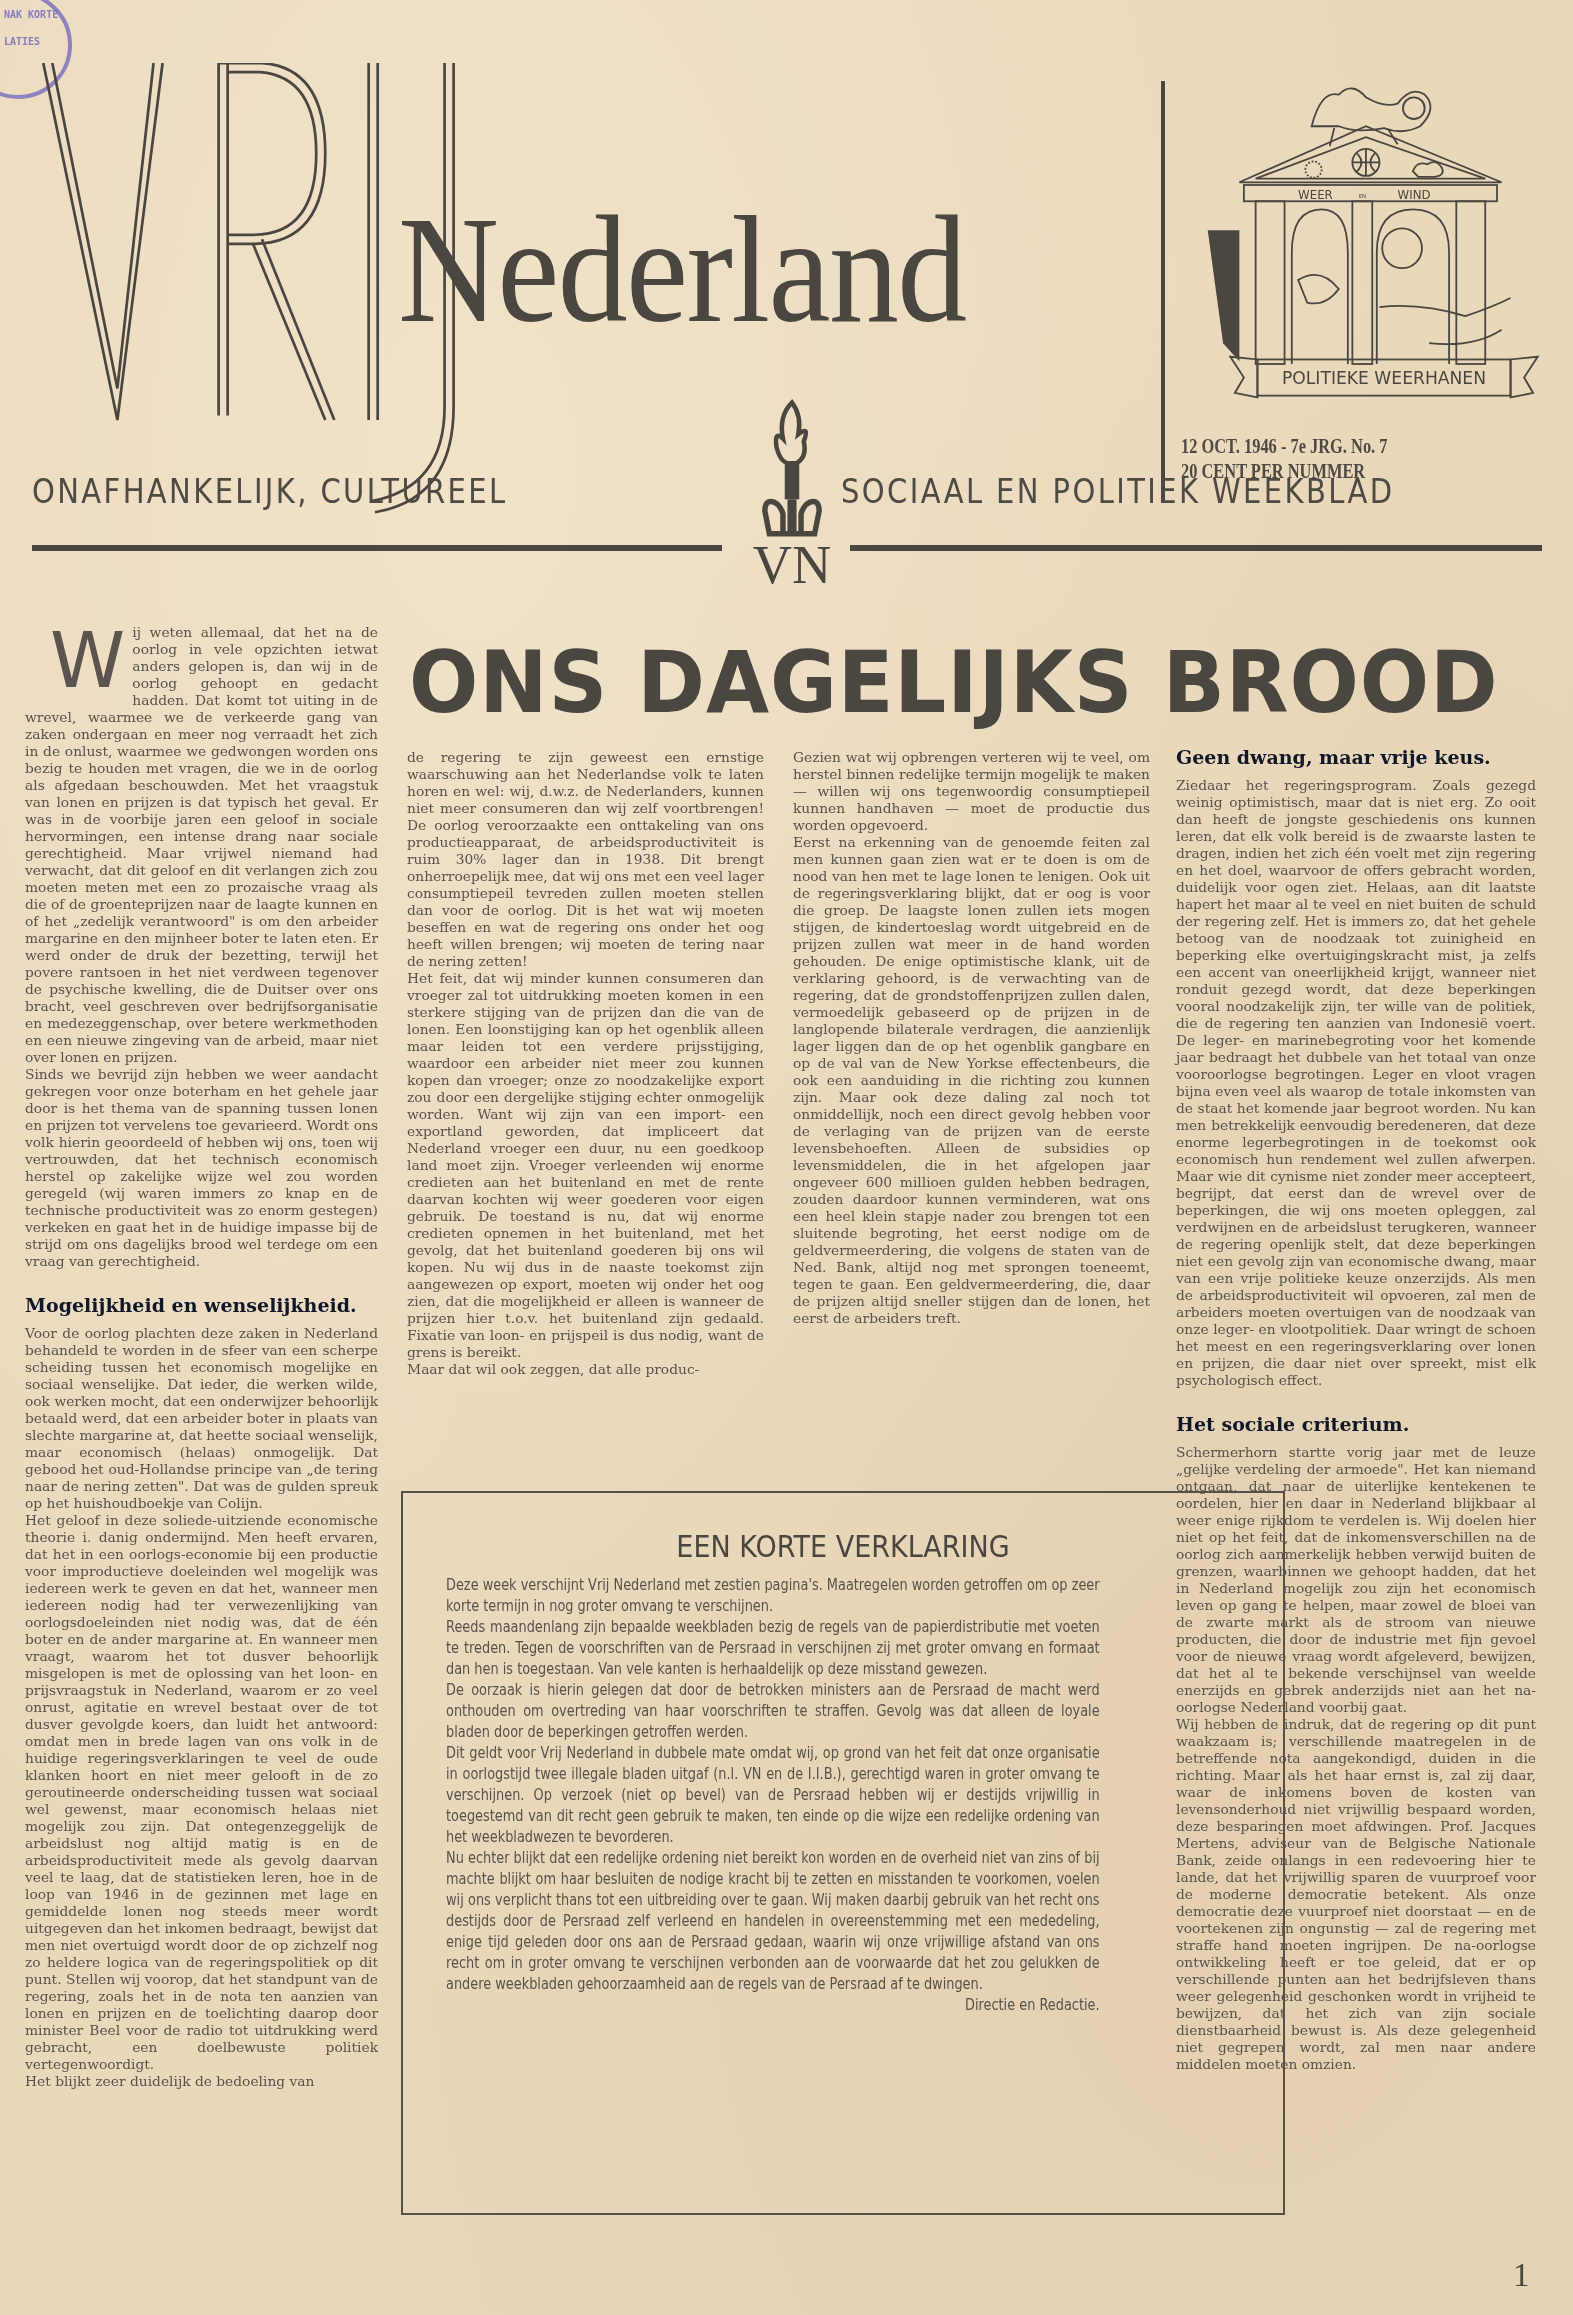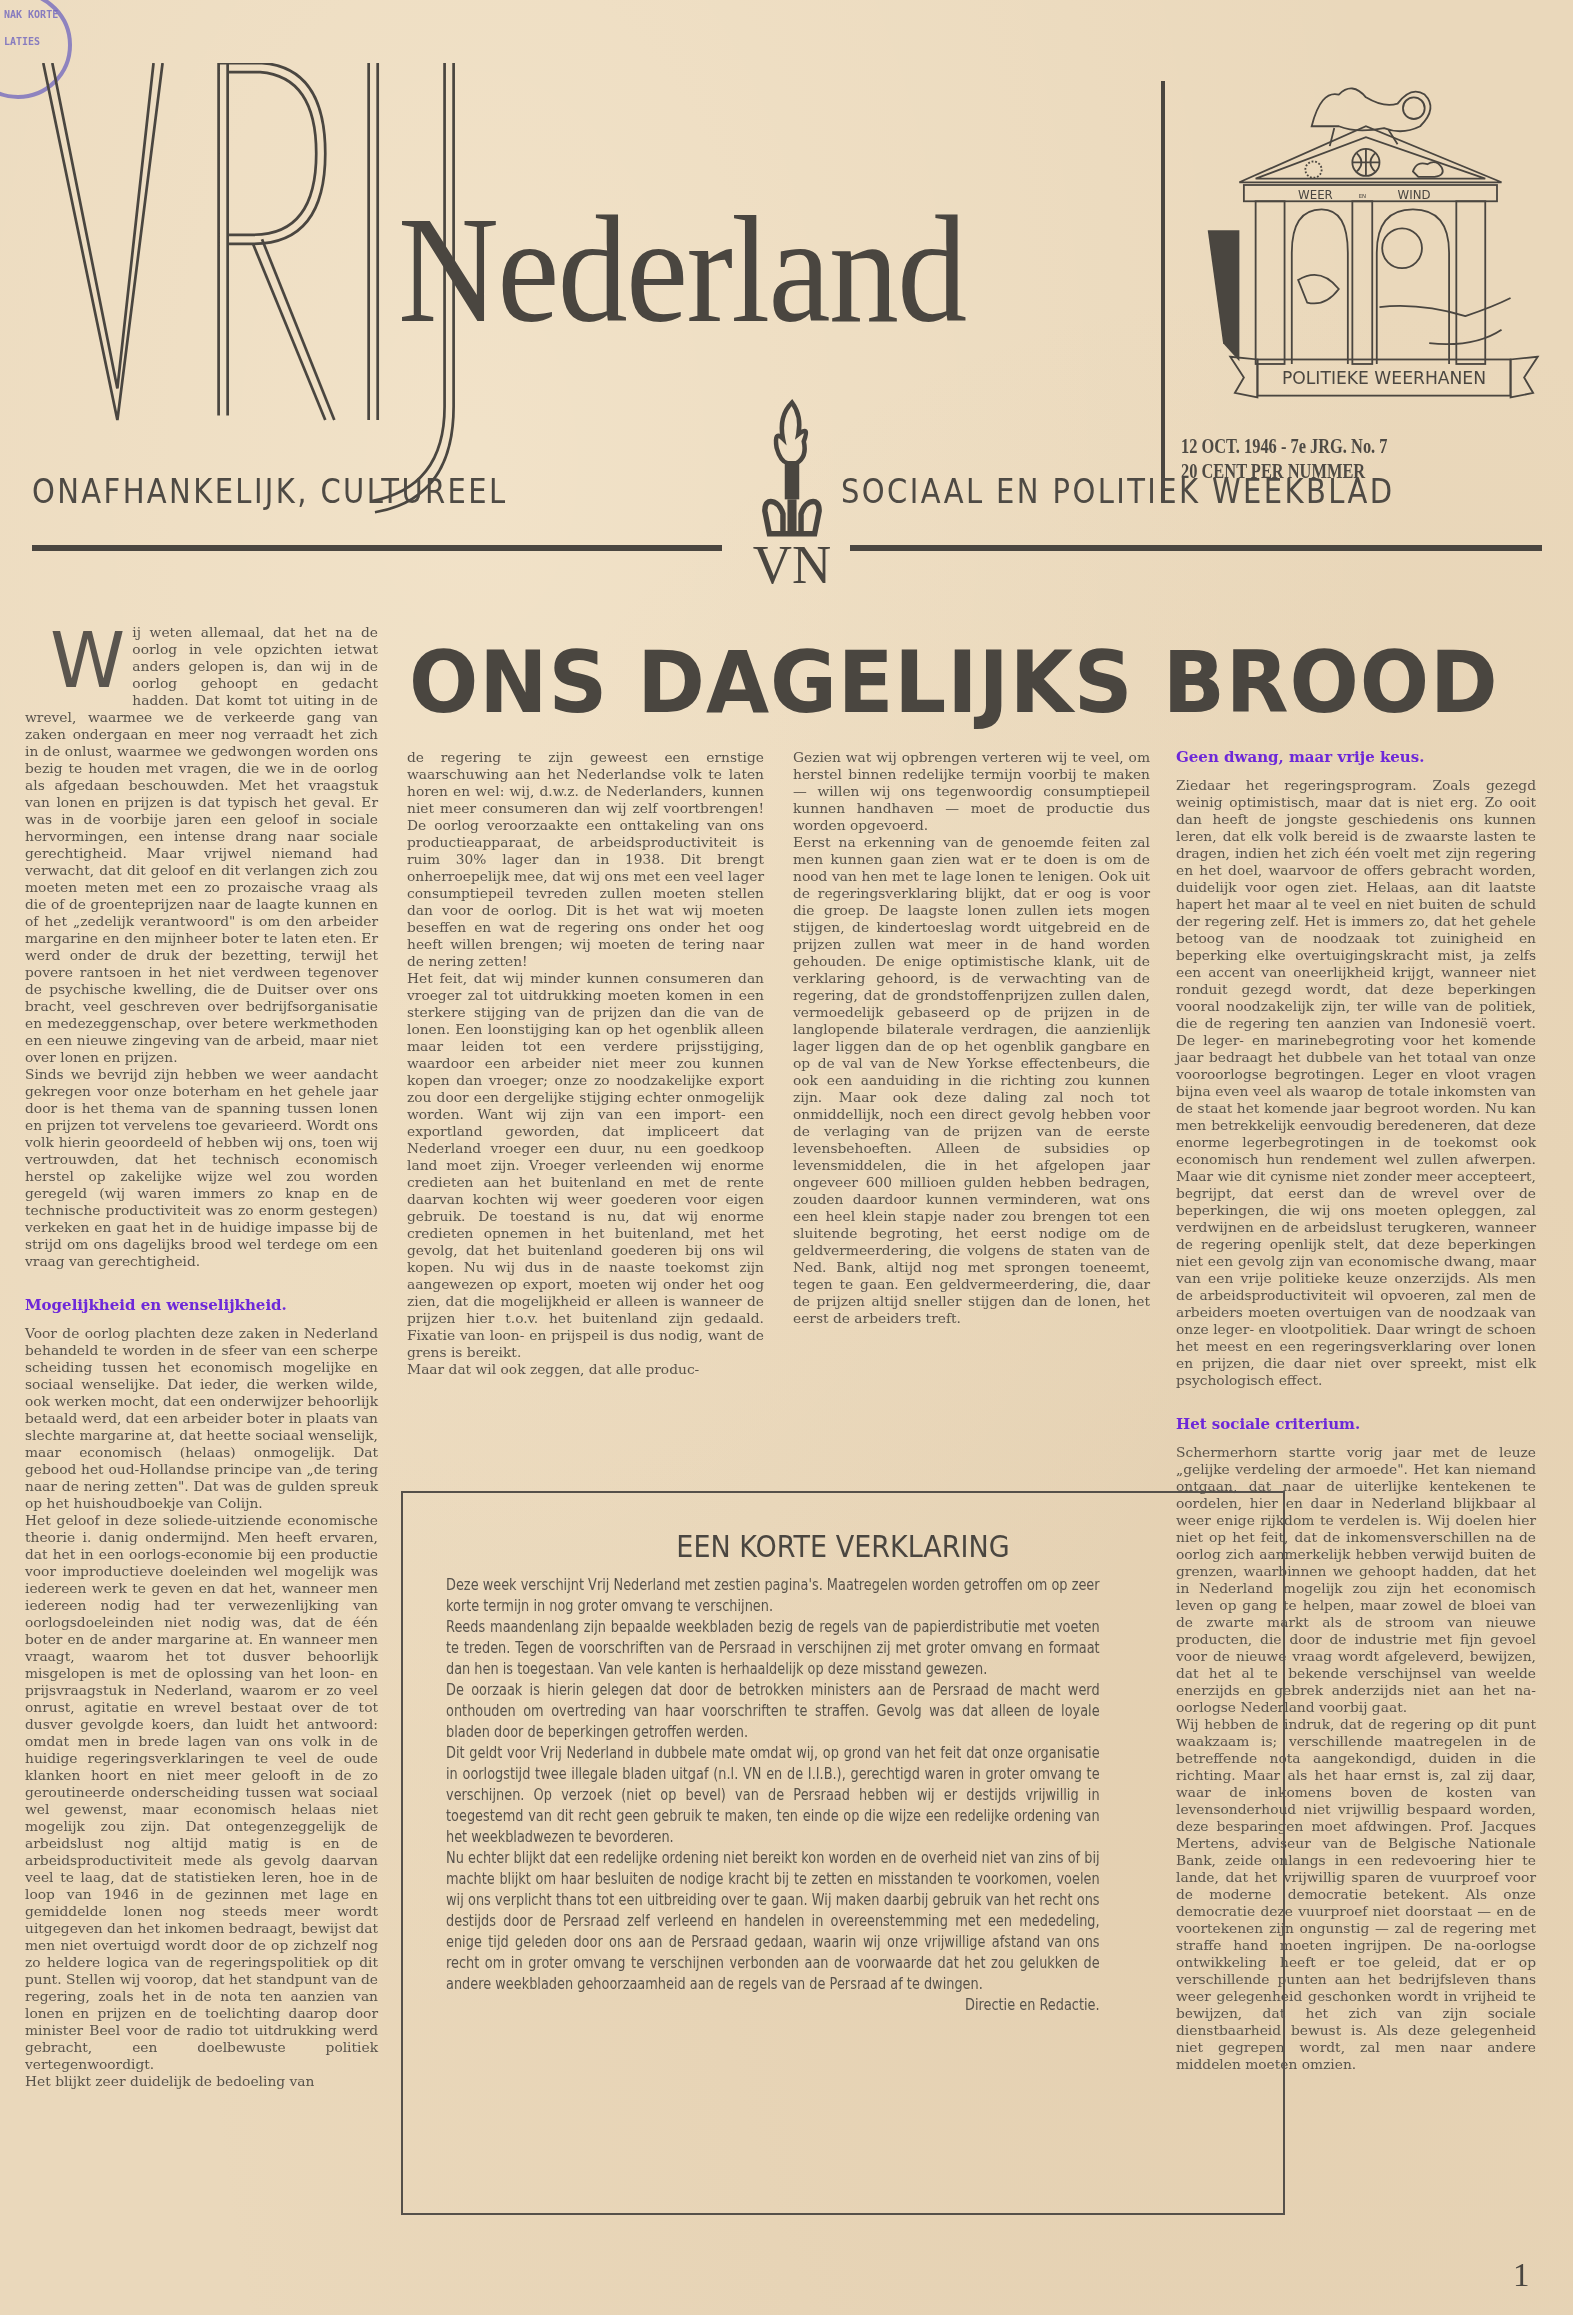--- a/index.html
+++ b/index.html
@@ -24,21 +24,21 @@
   .tagline { top:472px; font-family:"DejaVu Sans", sans-serif; font-size:33px; color:#4e4a44; letter-spacing:2.7px; transform:scaleX(0.88); transform-origin:left top; white-space:nowrap; }
   .tag-left { left:32px; }
   .tag-right { left:841px; }
   .rule { top:545px; height:6.3px; background:#4a4640; }
   .emblem { left:742px; top:398px; width:100px; height:190px; }
   
   .headline { left:409px; top:633px; font-family:"DejaVu Sans", sans-serif; font-weight:bold; font-size:85px; color:#4a4640; letter-spacing:0.9px; white-space:nowrap; transform:scaleX(0.96); transform-origin:left top; }
   
   .col { font-family:"DejaVu Serif", serif; font-size:13.8px; line-height:17px; text-align:justify; color:#57524b; }
   .col p { margin:0; text-indent:0; }
-  .col h3 { font-size:15px; font-weight:bold; margin:27px 0 11px 0; color:#6d28d9; }
+  .col h3 { font-size:19px; font-weight:bold; margin:27px 0 11px 0; color:#0f172a; }
   .col1 { left:25px; top:624px; width:353px; }
   .col2 { left:407px; top:749px; width:357px; }
   .col3 { left:793px; top:749px; width:357px; }
   .col4 { left:1176px; top:749px; width:360px; }
   .col4 h3:first-child { margin-top:0; }
   .dropcap { float:left; font-family:"DejaVu Sans", sans-serif; font-size:76px; line-height:63px; margin:5.4px 7.2px 0 25px; color:#5a554e; }
   
   .box { left:401px; top:1491px; width:884px; height:724px; border:2.7px solid #55504a; box-sizing:border-box; }
   .box h2 { margin:36px 0 11px 0; text-align:center; font-family:"DejaVu Sans", sans-serif; font-weight:normal; font-size:30px; color:#4a4640; transform:scaleX(0.9); }
   .box .body { margin:0 50px 0 43px; font-family:"DejaVu Sans", sans-serif; font-size:15px; line-height:21px; color:#57524b; text-align:justify; transform:scaleX(0.86); transform-origin:left top; width:760px; }
@@ -147,21 +147,21 @@
   <p>Het blijkt zeer duidelijk de bedoeling van</p>
 </div>
 
 <div class="abs col col2">
   <p>de regering te zijn geweest een ernstige waarschuwing aan het Nederlandse volk te laten horen en wel: wij, d.w.z. de Nederlanders, kunnen niet meer consumeren dan wij zelf voortbrengen! De oorlog veroorzaakte een onttakeling van ons productieapparaat, de arbeidsproductiviteit is ruim 30% lager dan in 1938. Dit brengt onherroepelijk mee, dat wij ons met een veel lager consumptiepeil tevreden zullen moeten stellen dan voor de oorlog. Dit is het wat wij moeten beseffen en wat de regering ons onder het oog heeft willen brengen; wij moeten de tering naar de nering zetten!</p>
   <p>Het feit, dat wij minder kunnen consumeren dan vroeger zal tot uitdrukking moeten komen in een sterkere stijging van de prijzen dan die van de lonen. Een loonstijging kan op het ogenblik alleen maar leiden tot een verdere prijsstijging, waardoor een arbeider niet meer zou kunnen kopen dan vroeger; onze zo noodzakelijke export zou door een dergelijke stijging echter onmogelijk worden. Want wij zijn van een import- een exportland geworden, dat impliceert dat Nederland vroeger een duur, nu een goedkoop land moet zijn. Vroeger verleenden wij enorme credieten aan het buitenland en met de rente daarvan kochten wij weer goederen voor eigen gebruik. De toestand is nu, dat wij enorme credieten opnemen in het buitenland, met het gevolg, dat het buitenland goederen bij ons wil kopen. Nu wij dus in de naaste toekomst zijn aangewezen op export, moeten wij onder het oog zien, dat die mogelijkheid er alleen is wanneer de prijzen hier t.o.v. het buitenland zijn gedaald. Fixatie van loon- en prijspeil is dus nodig, want de grens is bereikt.</p>
   <p>Maar dat wil ook zeggen, dat alle produc-</p>
 </div>
 
 <div class="abs col col3">
-  <p>Gezien wat wij opbrengen verteren wij te veel, om herstel binnen redelijke termijn voorbij te maken — willen wij ons tegenwoordig consumptiepeil kunnen handhaven — moet de productie dus worden opgevoerd.</p>
+  <p>Gezien wat wij opbrengen verteren wij te veel, om herstel binnen redelijke termijn mogelijk te maken — willen wij ons tegenwoordig consumptiepeil kunnen handhaven — moet de productie dus worden opgevoerd.</p>
   <p>Eerst na erkenning van de genoemde feiten zal men kunnen gaan zien wat er te doen is om de nood van hen met te lage lonen te lenigen. Ook uit de regeringsverklaring blijkt, dat er oog is voor die groep. De laagste lonen zullen iets mogen stijgen, de kindertoeslag wordt uitgebreid en de prijzen zullen wat meer in de hand worden gehouden. De enige optimistische klank, uit de verklaring gehoord, is de verwachting van de regering, dat de grondstoffenprijzen zullen dalen, vermoedelijk gebaseerd op de prijzen in de langlopende bilaterale verdragen, die aanzienlijk lager liggen dan de op het ogenblik gangbare en op de val van de New Yorkse effectenbeurs, die ook een aanduiding in die richting zou kunnen zijn. Maar ook deze daling zal noch tot onmiddellijk, noch een direct gevolg hebben voor de verlaging van de prijzen van de eerste levensbehoeften. Alleen de subsidies op levensmiddelen, die in het afgelopen jaar ongeveer 600 millioen gulden hebben bedragen, zouden daardoor kunnen verminderen, wat ons een heel klein stapje nader zou brengen tot een sluitende begroting, het eerst nodige om de geldvermeerdering, die volgens de staten van de Ned. Bank, altijd nog met sprongen toeneemt, tegen te gaan. Een geldvermeerdering, die, daar de prijzen altijd sneller stijgen dan de lonen, het eerst de arbeiders treft.</p>
 </div>
 
 <div class="abs col col4">
   <h3>Geen dwang, maar vrije keus.</h3>
   <p>Ziedaar het regeringsprogram. Zoals gezegd weinig optimistisch, maar dat is niet erg. Zo ooit dan heeft de jongste geschiedenis ons kunnen leren, dat elk volk bereid is de zwaarste lasten te dragen, indien het zich één voelt met zijn regering en het doel, waarvoor de offers gebracht worden, duidelijk voor ogen ziet. Helaas, aan dit laatste hapert het maar al te veel en niet buiten de schuld der regering zelf. Het is immers zo, dat het gehele betoog van de noodzaak tot zuinigheid en beperking elke overtuigingskracht mist, ja zelfs een accent van oneerlijkheid krijgt, wanneer niet ronduit gezegd wordt, dat deze beperkingen vooral noodzakelijk zijn, ter wille van de politiek, die de regering ten aanzien van Indonesië voert. De leger- en marinebegroting voor het komende jaar bedraagt het dubbele van het totaal van onze vooroorlogse begrotingen. Leger en vloot vragen bijna even veel als waarop de totale inkomsten van de staat het komende jaar begroot worden. Nu kan men betrekkelijk eenvoudig beredeneren, dat deze enorme legerbegrotingen in de toekomst ook economisch hun rendement wel zullen afwerpen. Maar wie dit cynisme niet zonder meer accepteert, begrijpt, dat eerst dan de wrevel over de beperkingen, die wij ons moeten opleggen, zal verdwijnen en de arbeidslust terugkeren, wanneer de regering openlijk stelt, dat deze beperkingen niet een gevolg zijn van economische dwang, maar van een vrije politieke keuze onzerzijds. Als men de arbeidsproductiviteit wil opvoeren, zal men de arbeiders moeten overtuigen van de noodzaak van onze leger- en vlootpolitiek. Daar wringt de schoen het meest en een regeringsverklaring over lonen en prijzen, die daar niet over spreekt, mist elk psychologisch effect.</p>
   <h3>Het sociale criterium.</h3>
   <p>Schermerhorn startte vorig jaar met de leuze „gelijke verdeling der armoede". Het kan niemand ontgaan, dat naar de uiterlijke kentekenen te oordelen, hier en daar in Nederland blijkbaar al weer enige rijkdom te verdelen is. Wij doelen hier niet op het feit, dat de inkomensverschillen na de oorlog zich aanmerkelijk hebben verwijd buiten de grenzen, waarbinnen we gehoopt hadden, dat het in Nederland mogelijk zou zijn het economisch leven op gang te helpen, maar zowel de bloei van de zwarte markt als de stroom van nieuwe producten, die door de industrie met fijn gevoel voor de nieuwe vraag wordt afgeleverd, bewijzen, dat het al te bekende verschijnsel van weelde enerzijds en gebrek anderzijds niet aan het na-oorlogse Nederland voorbij gaat.</p>
   <p>Wij hebben de indruk, dat de regering op dit punt waakzaam is; verschillende maatregelen in de betreffende nota aangekondigd, duiden in die richting. Maar als het haar ernst is, zal zij daar, waar de inkomens boven de kosten van levensonderhoud niet vrijwillig bespaard worden, deze besparingen moet afdwingen. Prof. Jacques Mertens, adviseur van de Belgische Nationale Bank, zeide onlangs in een redevoering hier te lande, dat het vrijwillig sparen de vuurproef voor de moderne democratie betekent. Als onze democratie deze vuurproef niet doorstaat — en de voortekenen zijn ongunstig — zal de regering met straffe hand moeten ingrijpen. De na-oorlogse ontwikkeling heeft er toe geleid, dat er op verschillende punten aan het bedrijfsleven thans weer gelegenheid geschonken wordt in vrijheid te bewijzen, dat het zich van zijn sociale dienstbaarheid bewust is. Als deze gelegenheid niet gegrepen wordt, zal men naar andere middelen moeten omzien.</p>
 </div>

